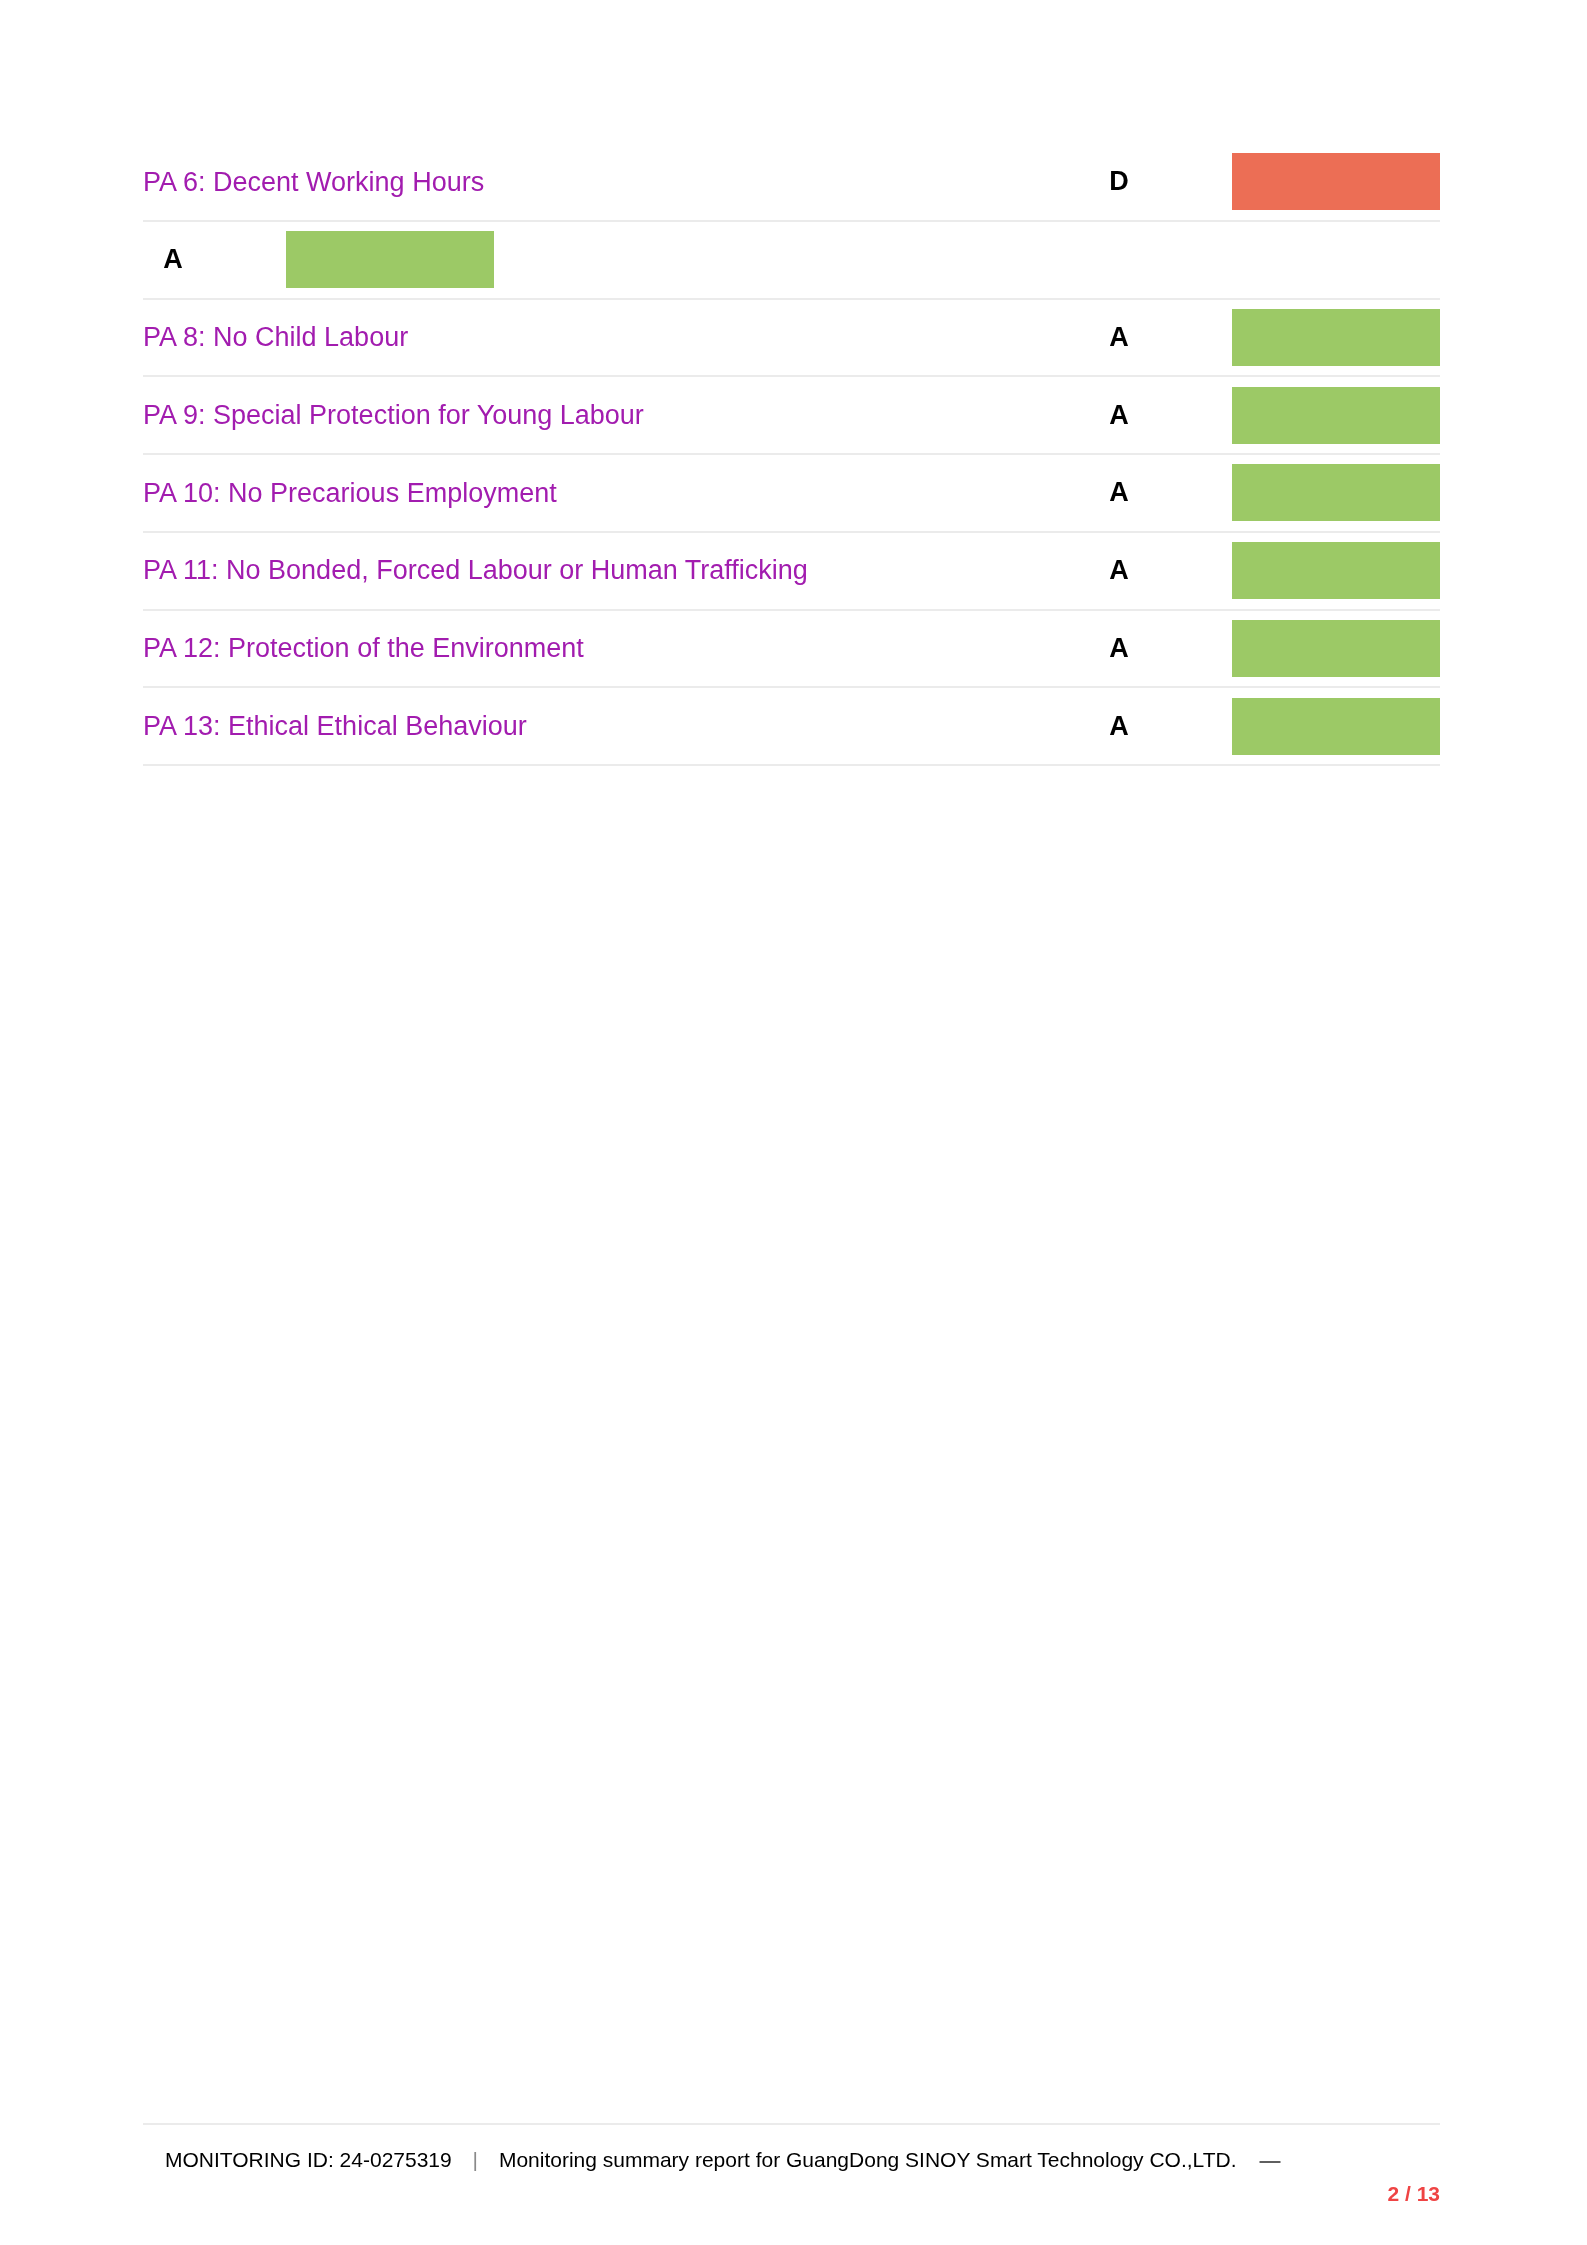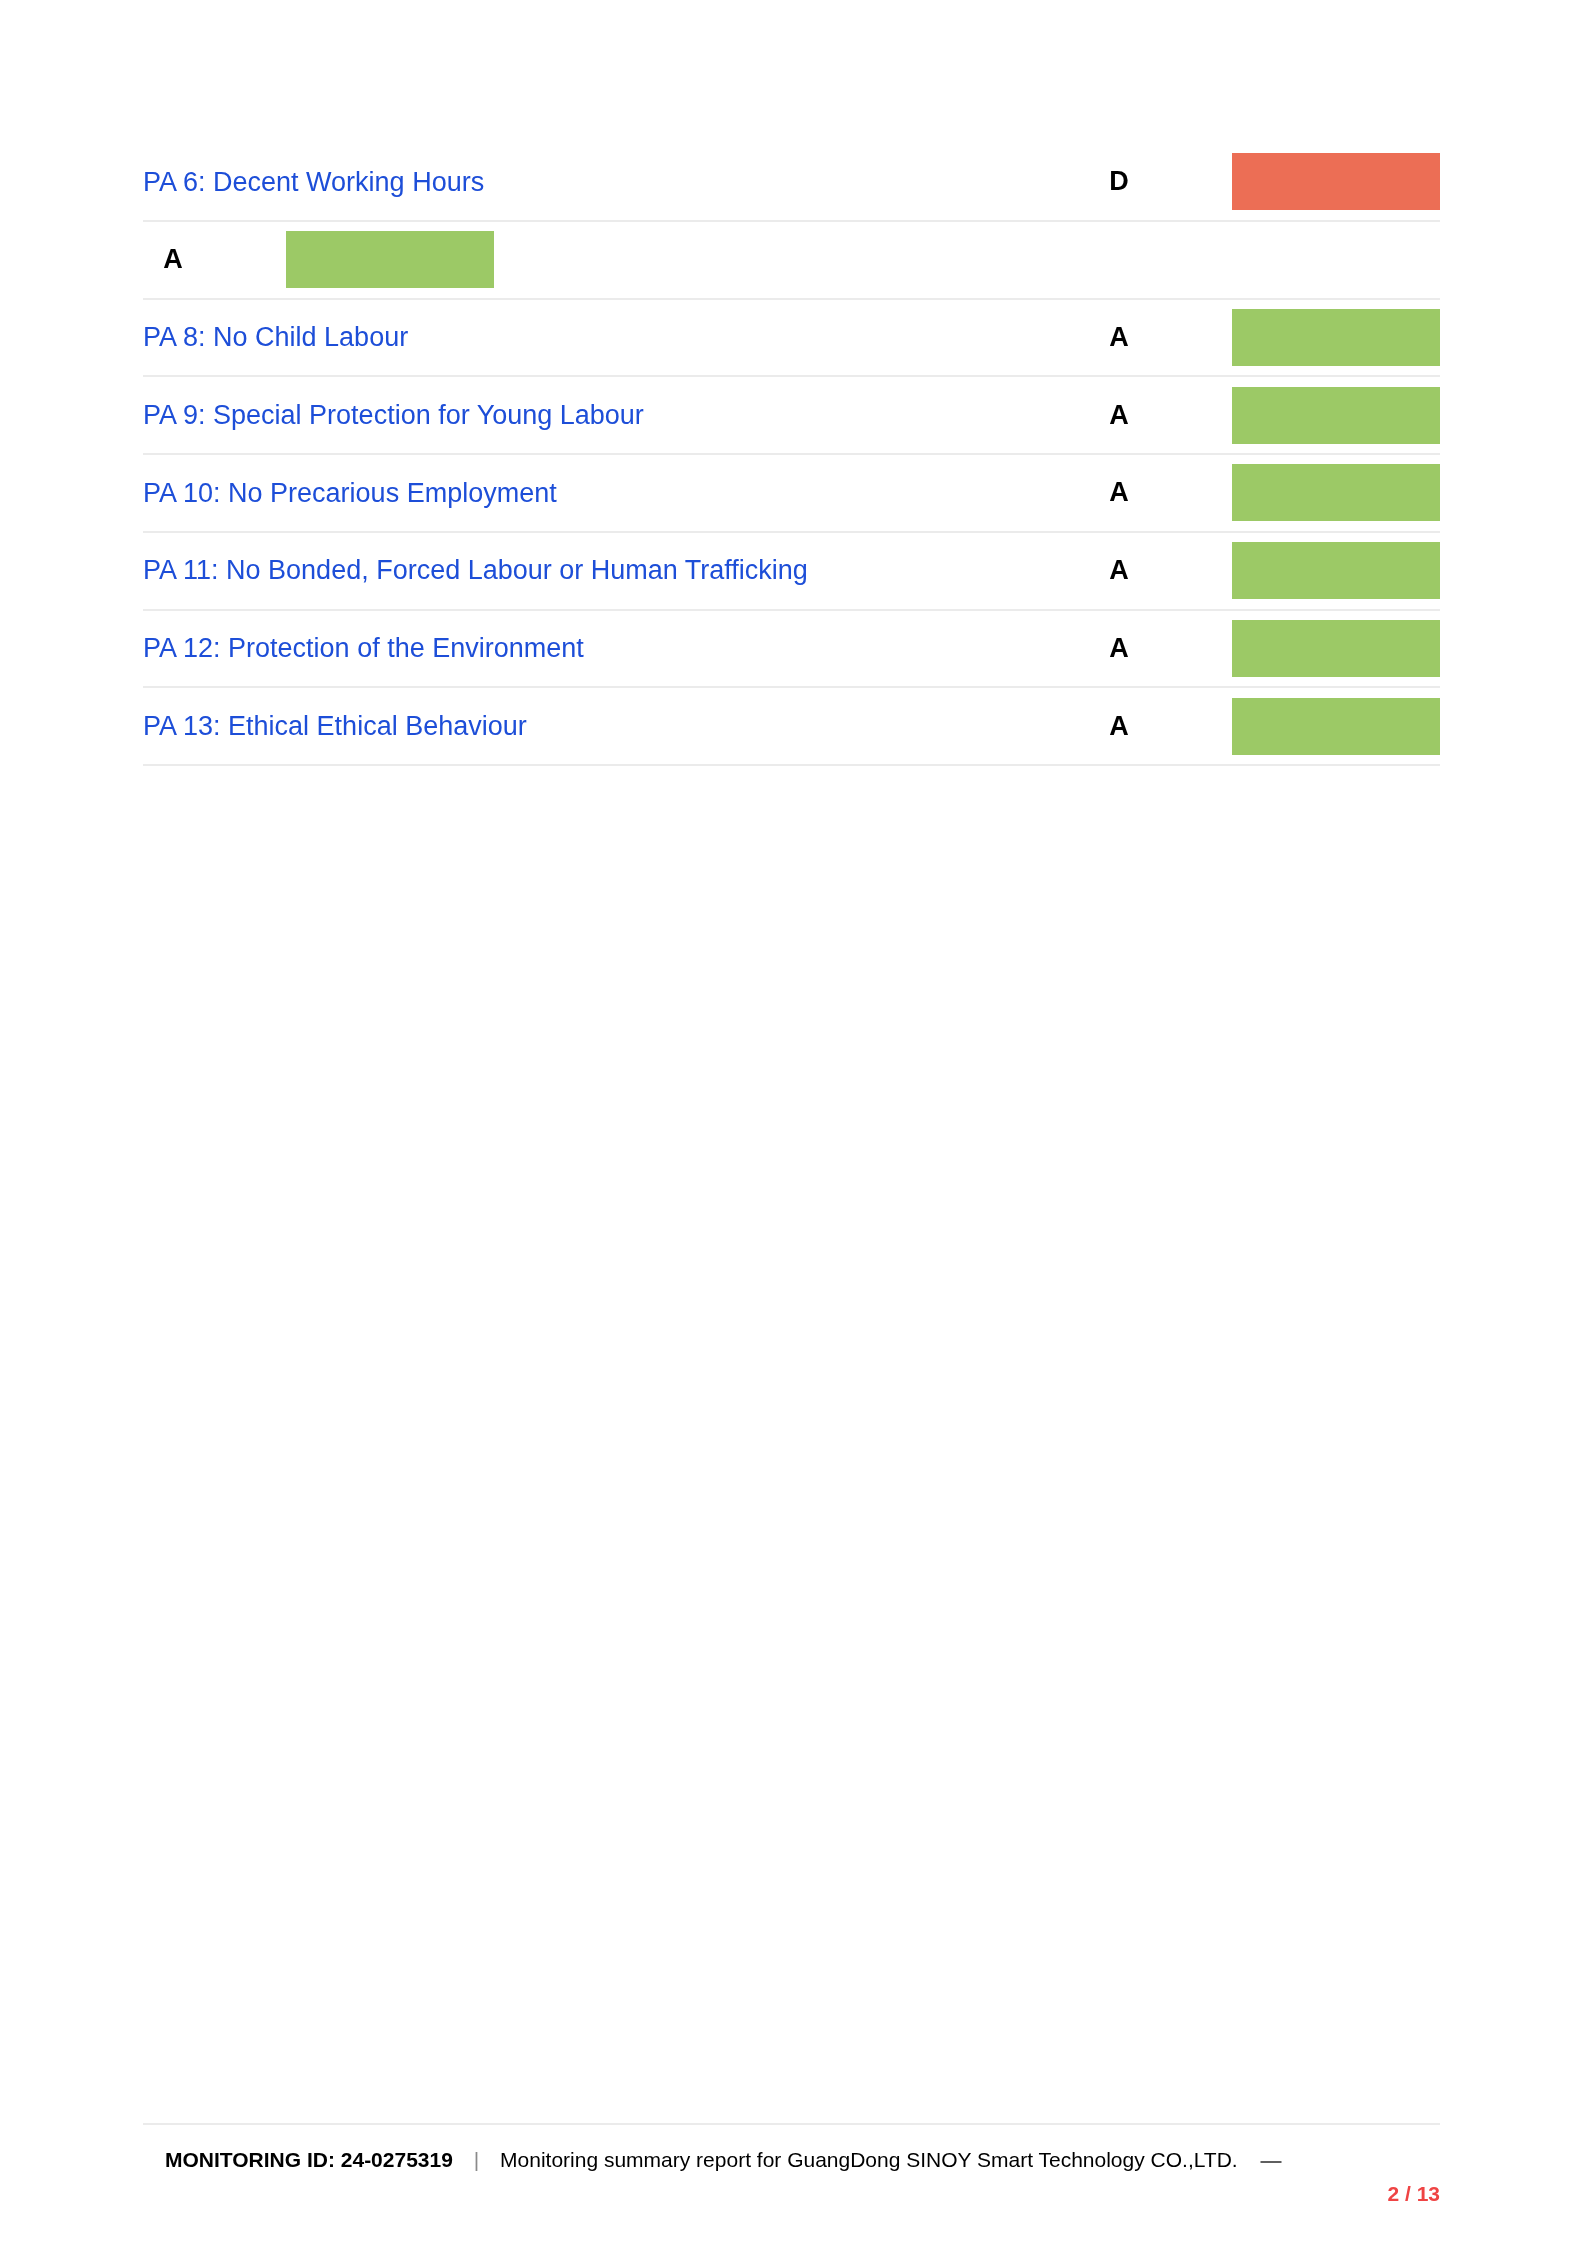--- a/index.html
+++ b/index.html
@@ -27,21 +27,21 @@
   .row {
     display: flex;
     align-items: center;
     height: 77.75px;
     border-bottom: 2px solid #ebebeb;
   }
   .row .label {
     flex: 1;
     font-size: 27px;
     line-height: 1.2;
-    color: #1d4ed8;
+    color: #a21caf;
     white-space: nowrap;
     overflow: hidden;
   }
   .row .grade {
     width: 60px;
     margin-right: 83px;
     text-align: center;
     font-size: 27px;
     font-weight: bold;
     color: #000000;
@@ -60,21 +60,21 @@
     border-top: 2px solid #ebebeb;
   }
   .footer-text {
     padding: 21px 0 0 22px;
     font-size: 21px;
     line-height: 1.3;
     white-space: nowrap;
     color: #000000;
   }
   .footer-text .mon-id {
-    font-weight: bold;
+    font-weight: normal;
   }
   .footer-text .pipe {
     color: #8a8a8a;
     margin: 0 15px;
     font-weight: normal;
   }
   .footer-text .dash {
     color: #5f5f5f;
     margin-left: 17px;
     font-weight: bold;

